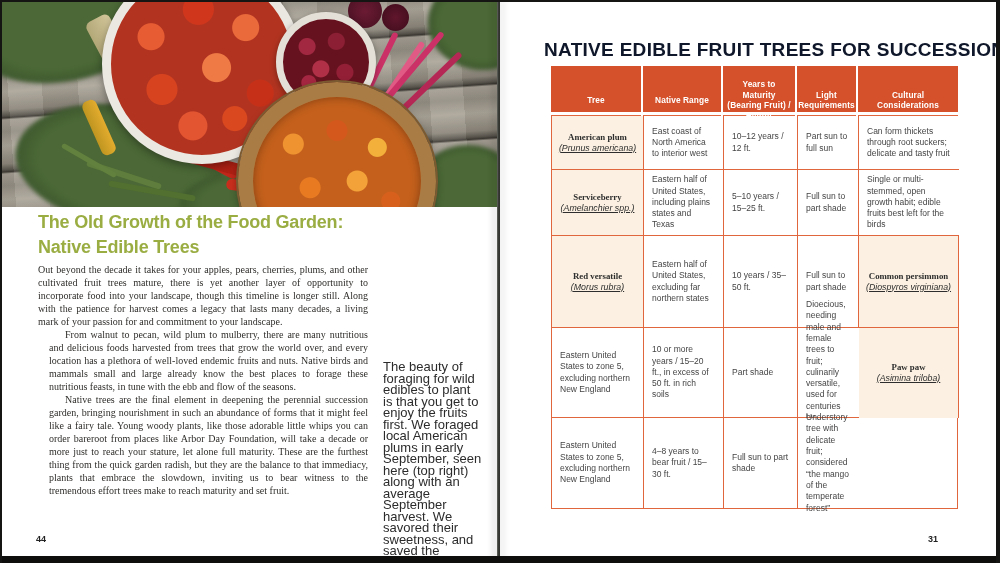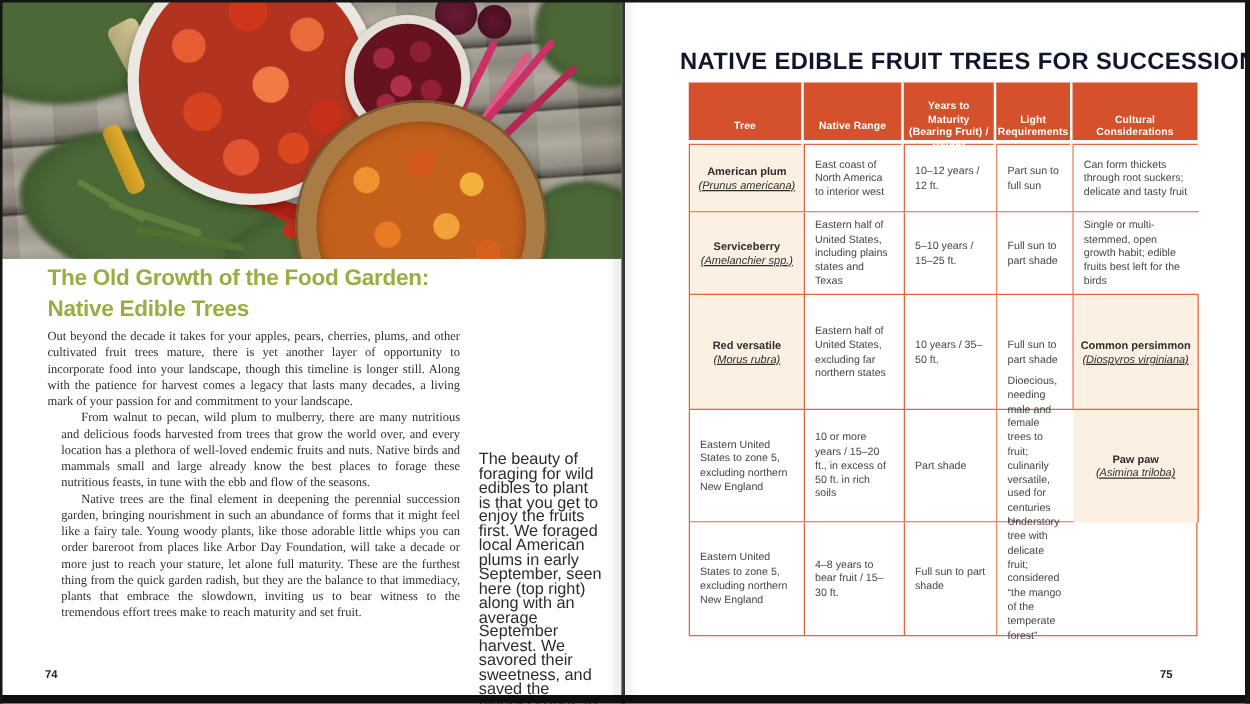--- a/index.html
+++ b/index.html
@@ -104,21 +104,21 @@
     grid-template-columns:92px 80px 74px 61px 100px;
     grid-template-rows:54px 66px 92px 90px 90px;
     border:1.5px solid #e0663e;}
   .td{border-right:1px solid #e0663e;border-bottom:1px solid #e0663e;
     display:flex;flex-direction:column;justify-content:center;
     font-size:8.5px;line-height:11.3px;color:#454545;
     padding:4px 8px;box-sizing:border-box;background:#ffffff;}
   .td.c5{border-right:none;}
   .td.r5{border-bottom:none;}
   .td.tree{background:#fbf0e1;align-items:center;text-align:center;padding:4px 5px;}
-  .tree-name{font-weight:700;color:#2e2e2e;font-size:8.8px;line-height:11px;}
+  .tree-name{font-weight:700;color:#2e2e2e;font-size:8.8px;line-height:11px;font-family:Liberation Serif, serif;}
   .tree-latin{font-style:italic;color:#2e2e2e;font-size:8.8px;line-height:11px;text-decoration:underline;}
 </style>
 </head>
 <body>
 
 <div class="abs page-left">
 
   <div class="abs photo">
     <div class="wood"></div>
     <div class="ph greens" style="left:-35px;top:-45px;width:210px;height:125px;transform:rotate(-14deg);"></div>
@@ -159,21 +159,21 @@
   </div>
 
   <div class="abs lp-body">
     <p>Out beyond the decade it takes for your apples, pears, cherries, plums, and other cultivated fruit trees mature, there is yet another layer of opportunity to incorporate food into your landscape, though this timeline is longer still. Along with the patience for harvest comes a legacy that lasts many decades, a living mark of your passion for and commitment to your landscape.</p>
     <p class="indent">From walnut to pecan, wild plum to mulberry, there are many nutritious and delicious foods harvested from trees that grow the world over, and every location has a plethora of well-loved endemic fruits and nuts. Native birds and mammals small and large already know the best places to forage these nutritious feasts, in tune with the ebb and flow of the seasons.</p>
     <p class="indent">Native trees are the final element in deepening the perennial succession garden, bringing nourishment in such an abundance of forms that it might feel like a fairy tale. Young woody plants, like those adorable little whips you can order bareroot from places like Arbor Day Foundation, will take a decade or more just to reach your stature, let alone full maturity. These are the furthest thing from the quick garden radish, but they are the balance to that immediacy, plants that embrace the slowdown, inviting us to bear witness to the tremendous effort trees make to reach maturity and set fruit.</p>
   </div>
 
   <div class="abs lp-caption">The beauty of foraging for wild edibles to plant is that you get to enjoy the fruits first. We foraged local American plums in early September, seen here (top right) along with an average September harvest. We savored their sweetness, and saved the biggest seeds to germinate the following winter.</div>
 
-  <div class="abs pagenum pagenum-left">74</div>
+  <div class="abs pagenum pagenum-left">44</div>
 </div>
 
 <div class="abs page-right"></div>
 
 <div class="abs rp-title">NATIVE EDIBLE FRUIT TREES FOR SUCCESSION GARDENS</div>
 
 <div class="abs table">
   <div class="thead">
     <div class="th">Tree</div>
     <div class="th">Native Range</div>
@@ -223,19 +223,19 @@
       <span class="tree-name">Paw paw</span>
       <span class="tree-latin">(Asimina triloba)</span>
     </div>
     <div class="td r5">Eastern United States to zone 5, excluding northern New England</div>
     <div class="td r5">4–8 years to bear fruit / 15–30 ft.</div>
     <div class="td r5">Full sun to part shade</div>
     <div class="td c5 r5">Understory tree with delicate fruit; considered “the mango of the temperate forest”</div>
   </div>
 </div>
 
-<div class="abs pagenum pagenum-right">75</div>
+<div class="abs pagenum pagenum-right">31</div>
 
 <div class="abs spine"></div>
 <div class="edge edge-top"></div>
 <div class="edge edge-bottom"></div>
 <div class="edge edge-left"></div>
 <div class="edge edge-right"></div>
 
 </body></html>

